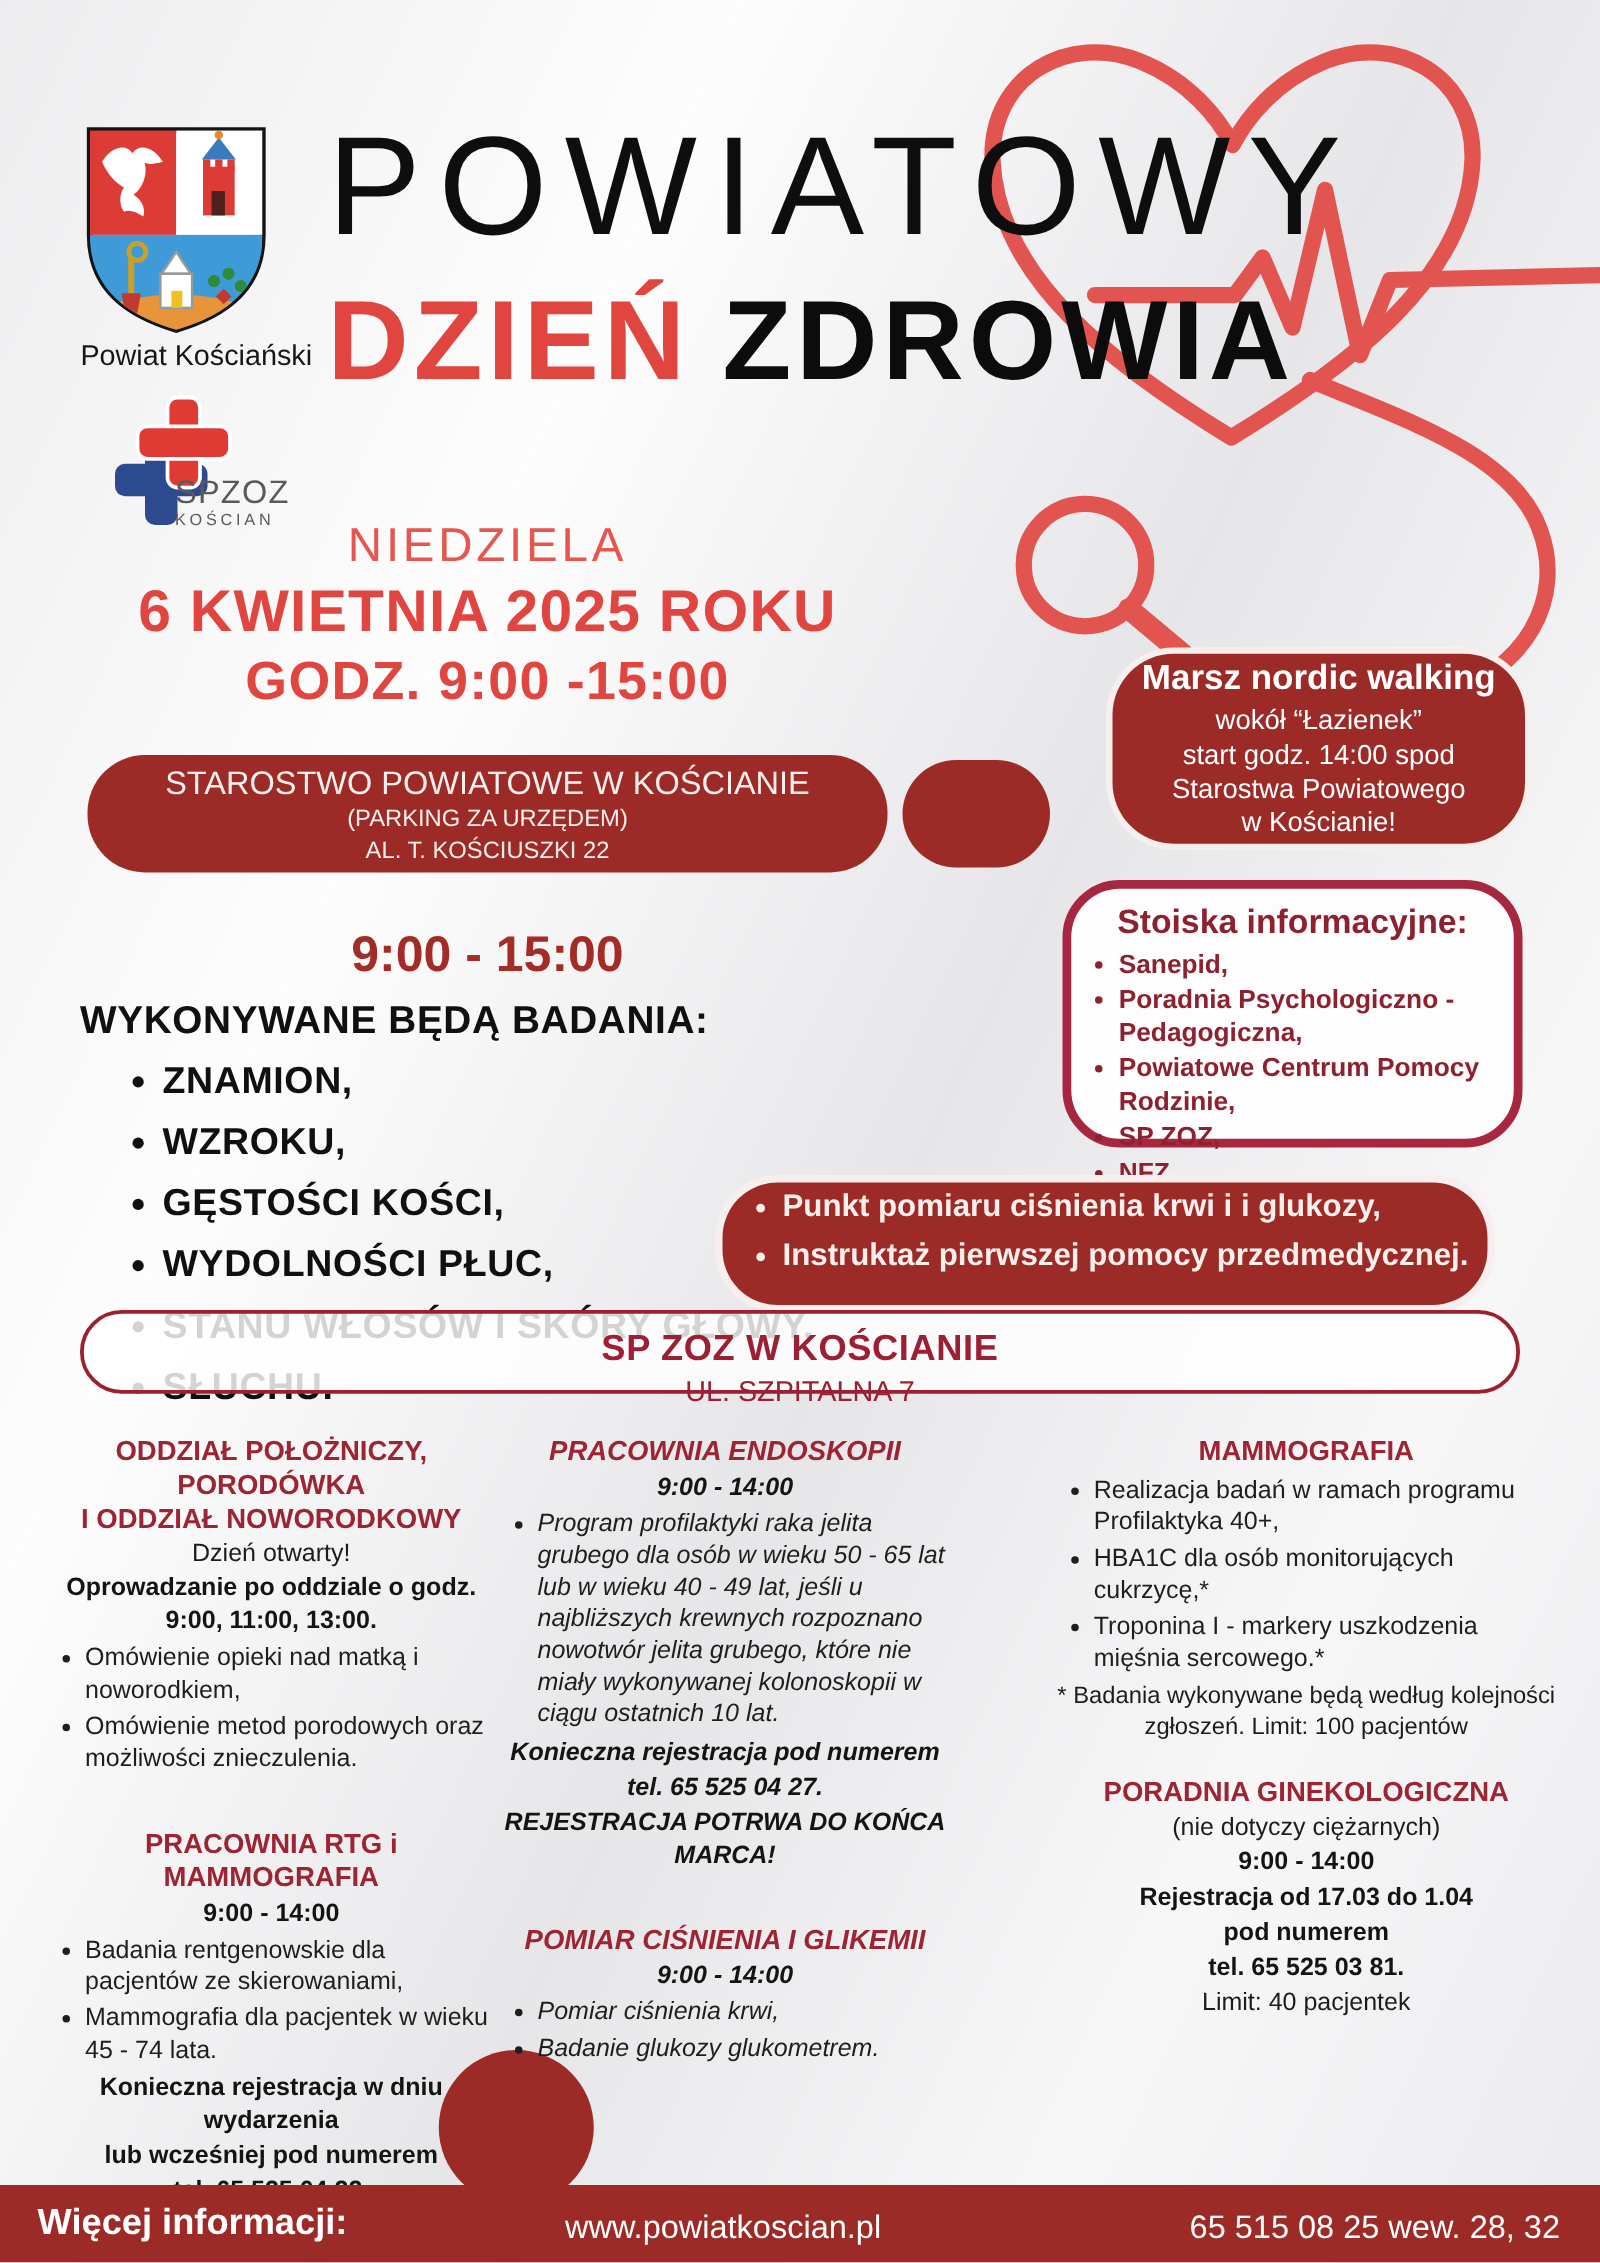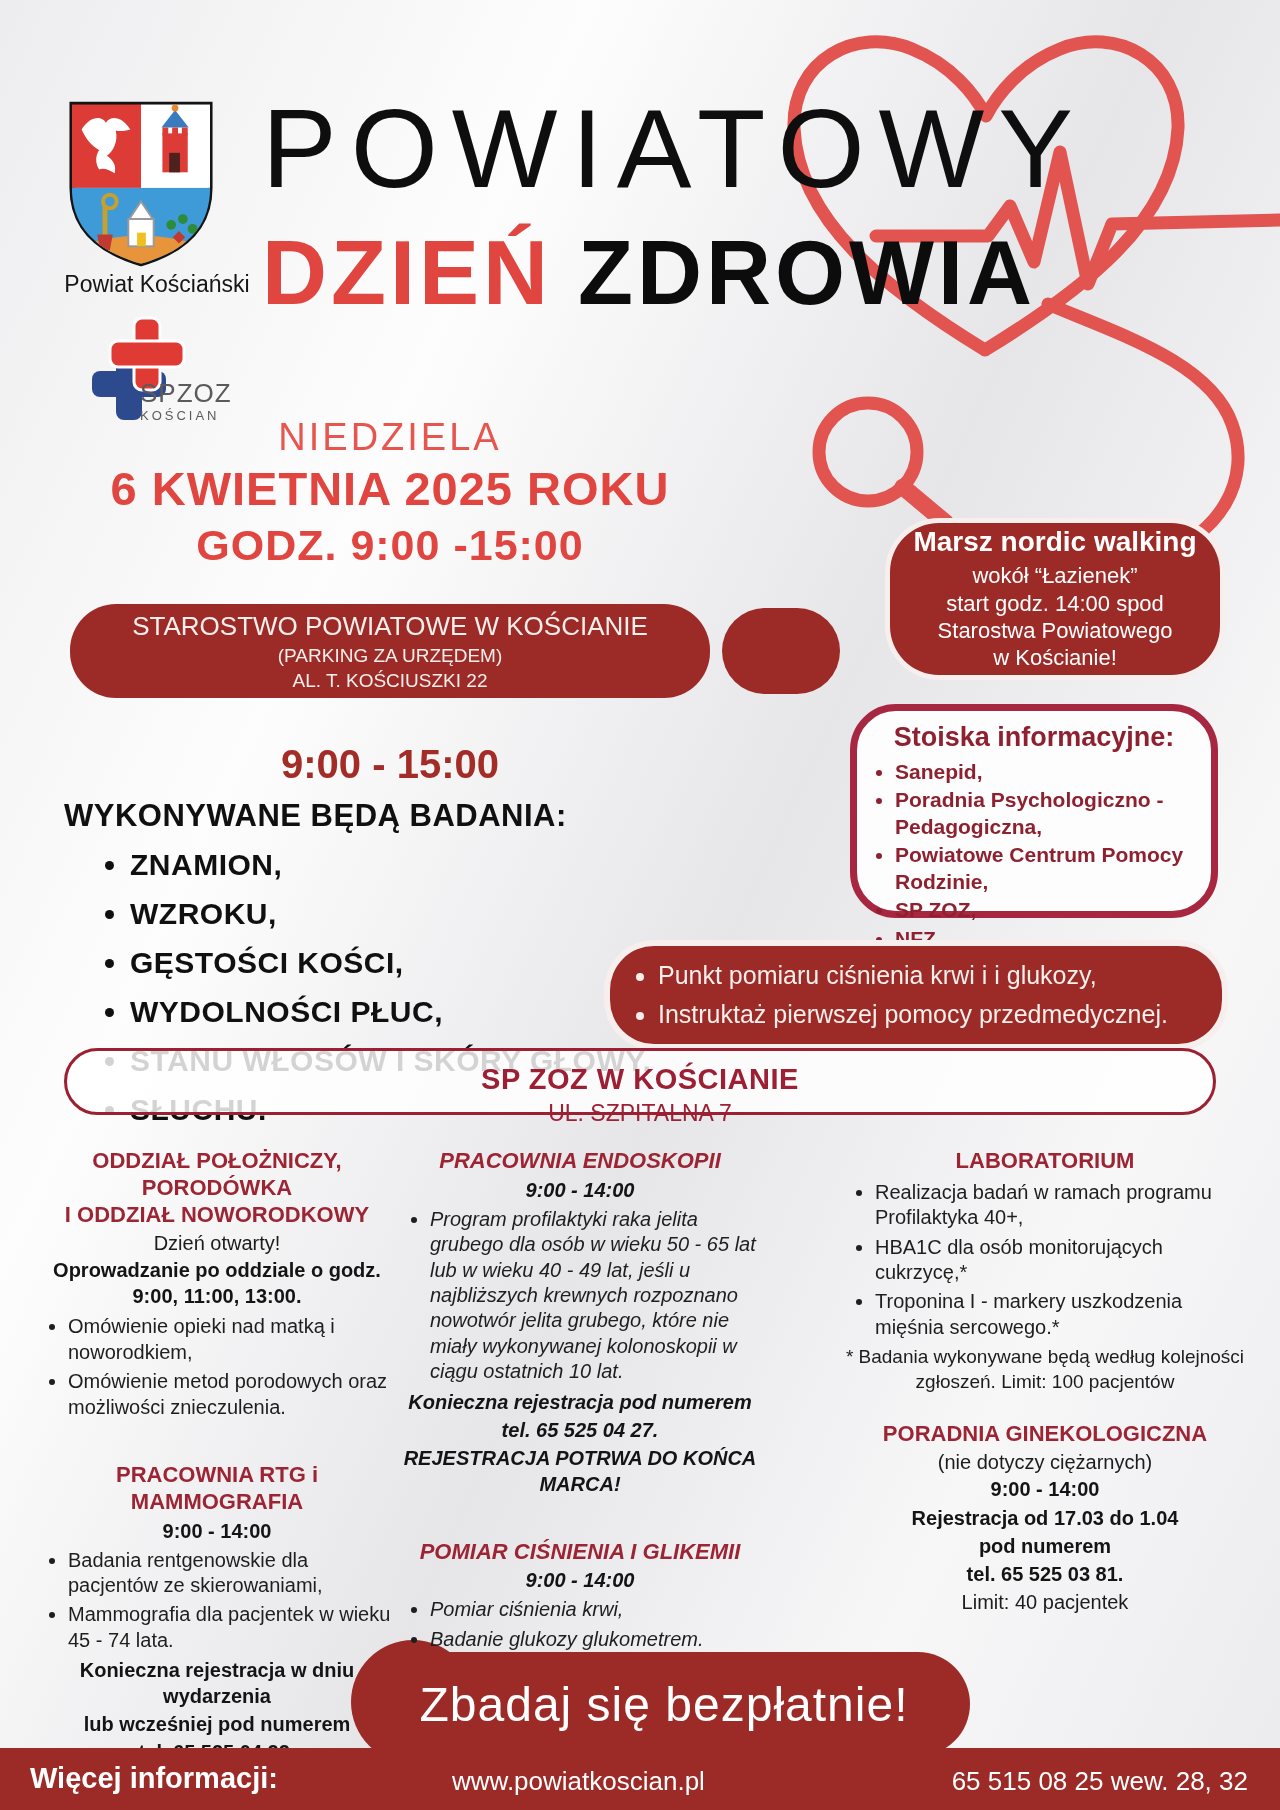--- a/index.html
+++ b/index.html
@@ -47,22 +47,22 @@
     border-radius:54px; color:#fff; text-align:center; display:flex; flex-direction:column; justify-content:center; z-index:2; }
   .nordic-title { font-size:28px; font-weight:bold; margin-bottom:4px; }
   .nordic-line { font-size:22px; line-height:1.24; }
 
   .booths-box { left:850px; top:704px; width:368px; height:214px; background:#fdfdfd; border:7px solid #a82740;
     border-radius:46px; box-sizing:border-box; z-index:2; }
   .booths-title { text-align:center; font-size:27px; font-weight:bold; color:#8e2130; margin-top:11px; }
   .booths-ul { margin:6px 0 0; padding-left:38px; font-size:21px; font-weight:bold; color:#8e2130; line-height:1.26; }
   .booths-ul li { margin-bottom:2px; }
 
-  .extras-box { left:604px; top:940px; width:624px; height:110px; background:#9c2b28; border:6px solid rgba(255,255,255,0.92);
-    border-radius:50px; box-sizing:border-box; display:flex; align-items:center; z-index:2; }
+  .extras-box { left:572px; top:940px; width:624px; height:110px; background:#9c2b28; border:6px solid rgba(255,255,255,0.92);
+    border-radius:50px; box-sizing:border-box; display:flex; align-items:flex-start; z-index:2;font-weight:bold; }
   .extras-ul { margin:0; padding-left:48px; font-size:25px; color:#f6efec; line-height:1.55; }
 
   .hospital-banner { left:64px; top:1048px; width:1152px; height:67px; background:rgba(255,255,255,0.82);
     border:3px solid #9c2032; border-radius:34px; box-sizing:border-box; text-align:center; color:#9c1f33; z-index:2; }
   .hospital-name { font-size:29px; font-weight:bold; margin-top:12px; letter-spacing:0.5px; }
   .hospital-addr { font-size:23px; margin-top:4px; }
 
   
   .col { position:absolute; top:1148px; z-index:2; }
   .col1 { left:38px;  width:358px; }
@@ -252,39 +252,36 @@
     <div class="bold-c">REJESTRACJA POTRWA DO KOŃCA MARCA!</div>
     <div class="sec-h gap-lg">POMIAR CIŚNIENIA I GLIKEMII</div>
     <div class="hours">9:00 - 14:00</div>
     <ul class="body-ul">
       <li>Pomiar ciśnienia krwi,</li>
       <li>Badanie glukozy glukometrem.</li>
     </ul>
   </div>
 
   <div class="col col3">
-    <div class="sec-h">LABORATORIUM</div>
+    <div class="sec-h">MAMMOGRAFIA</div>
     <ul class="body-ul">
       <li>Realizacja badań w ramach programu Profilaktyka 40+,</li>
       <li>HBA1C dla osób monitorujących cukrzycę,*</li>
       <li>Troponina I - markery uszkodzenia mięśnia sercowego.*</li>
     </ul>
     <div class="note-i">* Badania wykonywane będą według kolejności zgłoszeń. Limit: 100 pacjentów</div>
     <div class="sec-h gap-md">PORADNIA GINEKOLOGICZNA</div>
     <div class="plain-c">(nie dotyczy ciężarnych)</div>
     <div class="hours">9:00 - 14:00</div>
     <div class="bold-c">Rejestracja od 17.03 do 1.04</div>
     <div class="bold-c">pod numerem</div>
     <div class="bold-c">tel. 65 525 03 81.</div>
     <div class="plain-c">Limit: 40 pacjentek</div>
   </div>
 
-  <div class="abs cta-pill">
-    <span>Zbadaj się bezpłatnie!</span>
-  </div>
 
   <div class="abs footer-bar">
     <span class="footer-label">Więcej informacji:</span>
     <span class="footer-site">www.powiatkoscian.pl</span>
     <span class="footer-phone">65 515 08 25 wew. 28, 32</span>
   </div>
 
 </div>
 
 </body></html>

